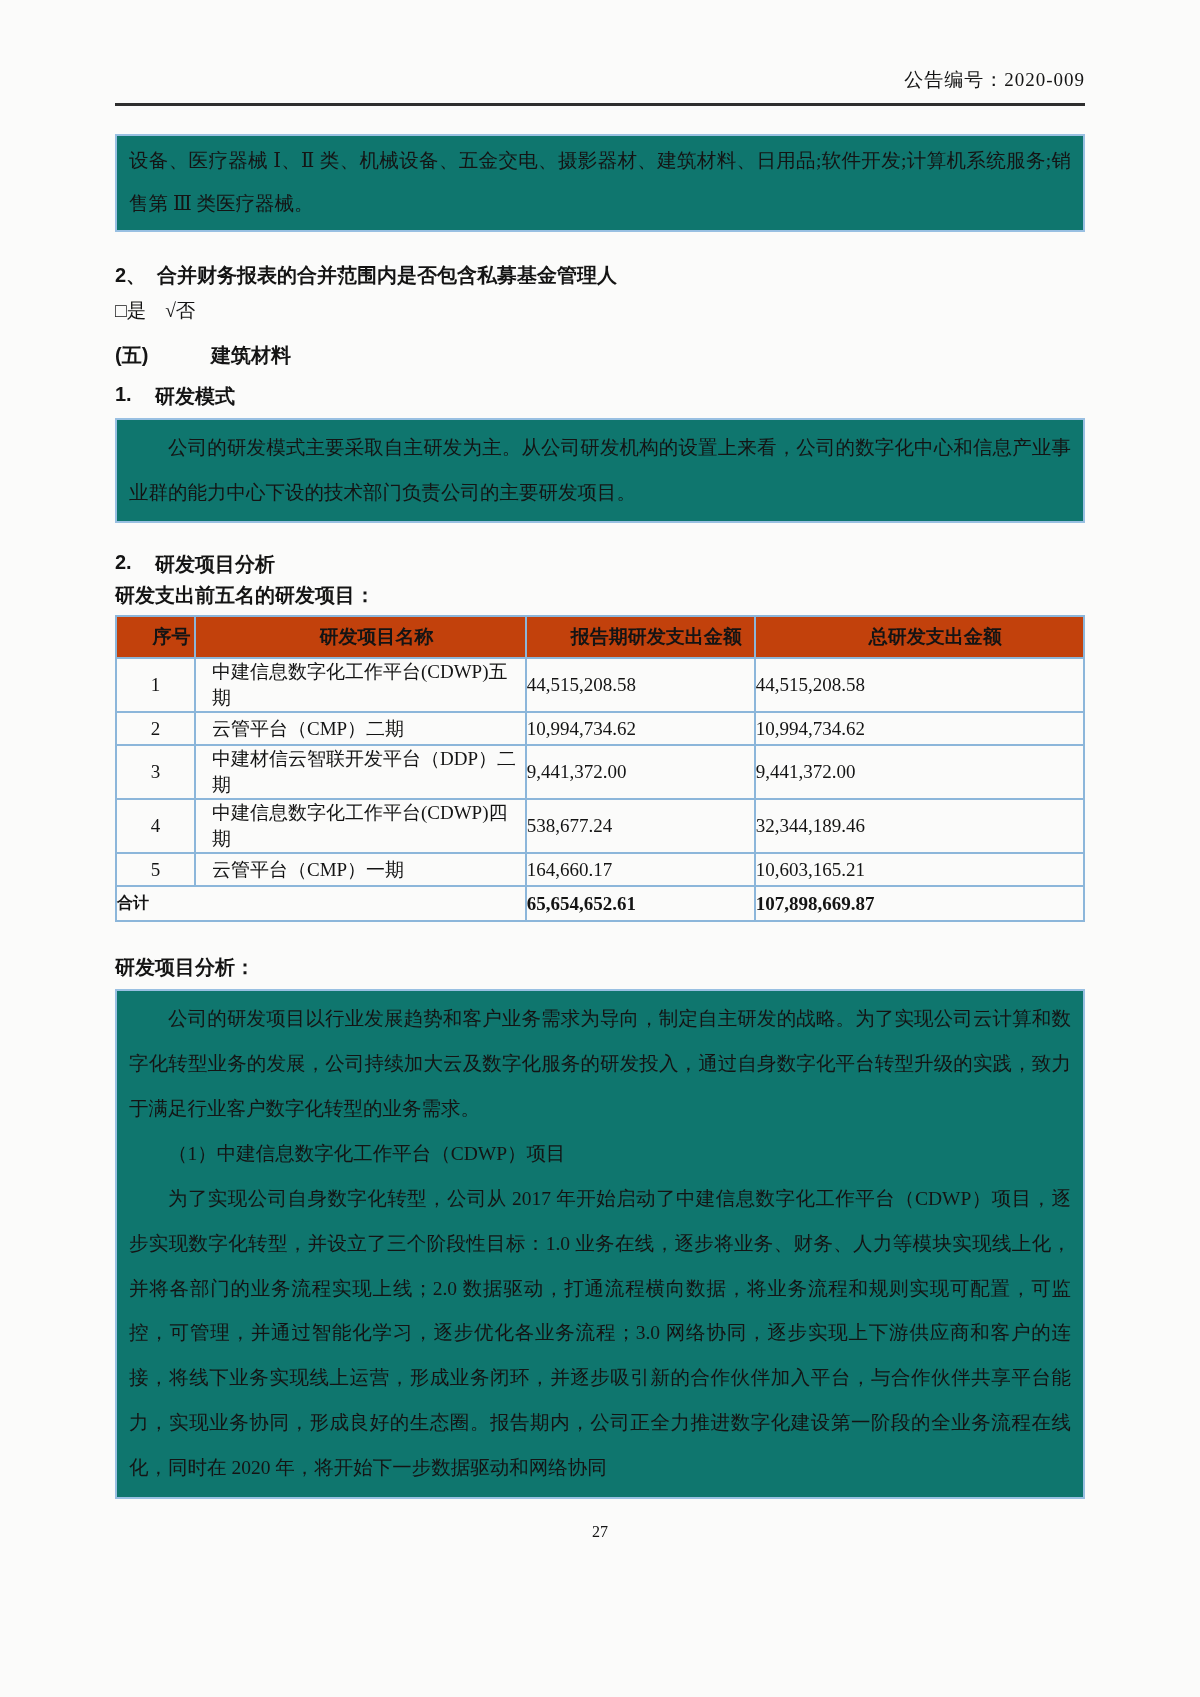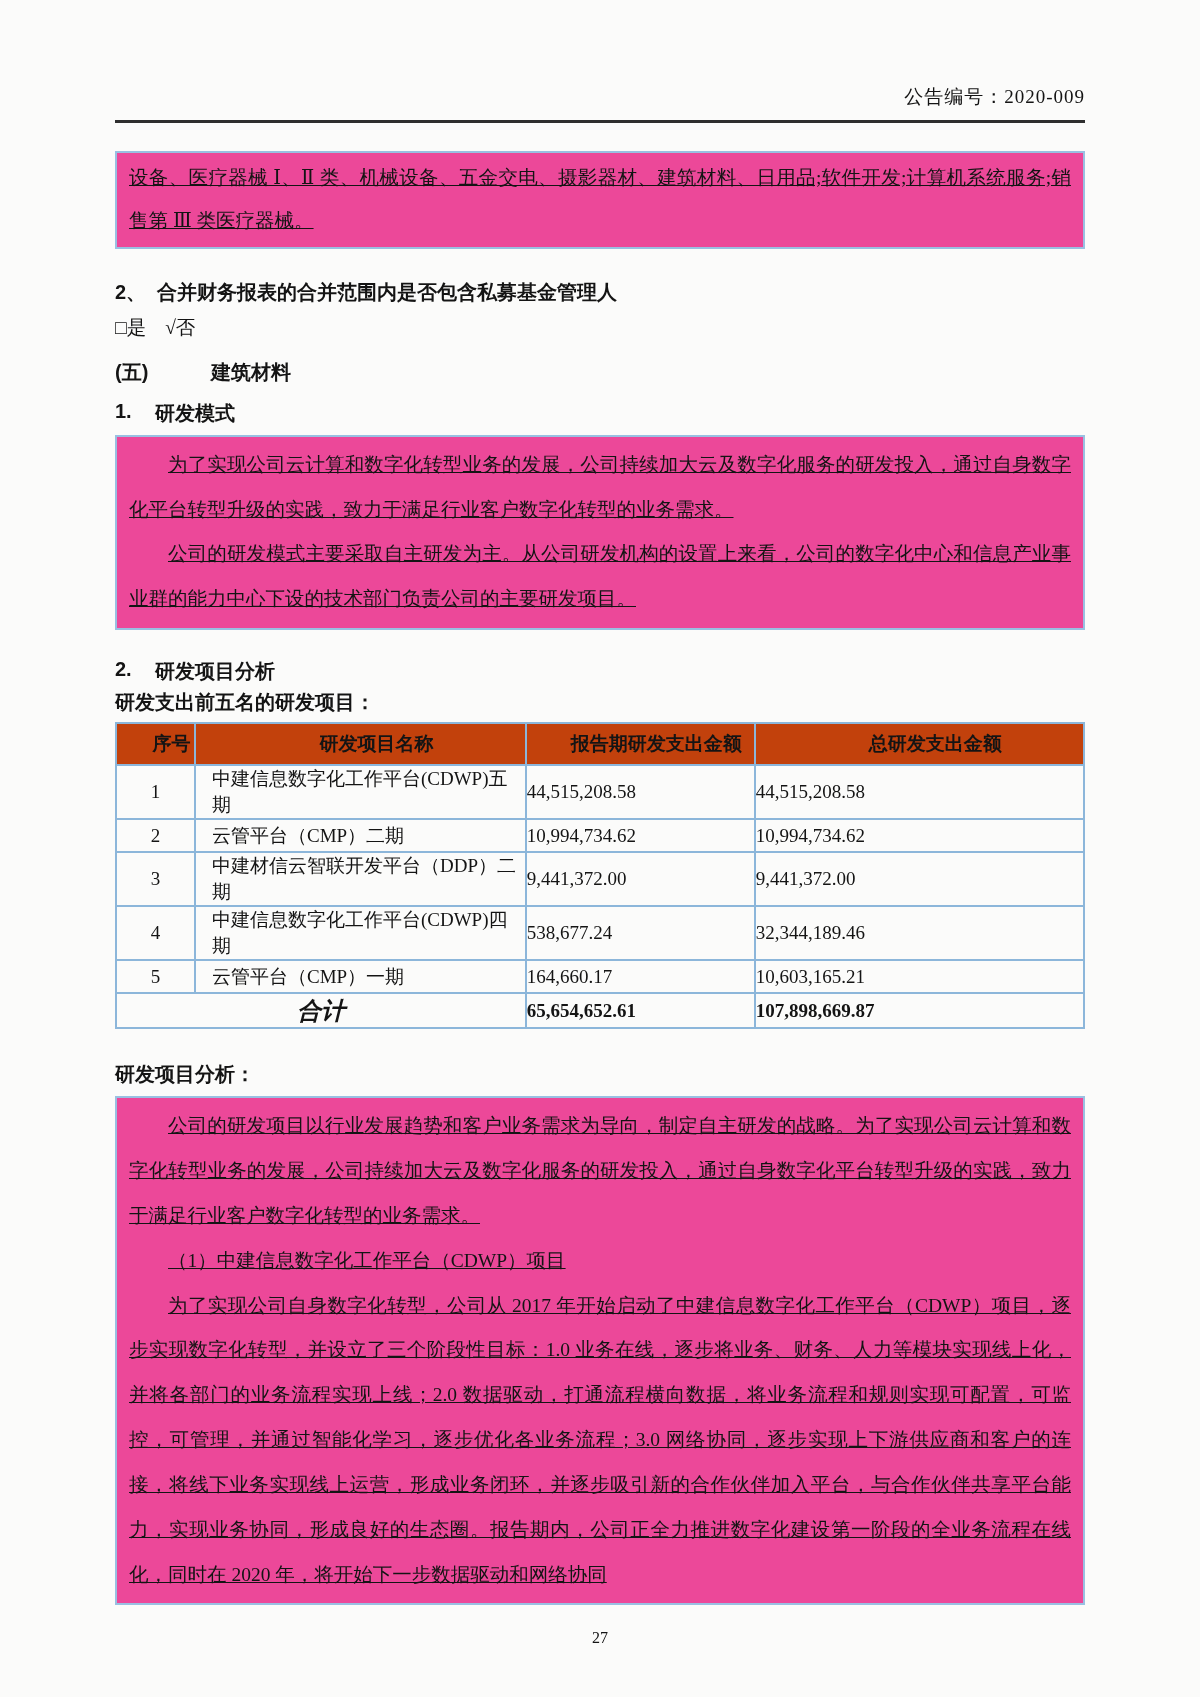--- a/index.html
+++ b/index.html
@@ -7,37 +7,36 @@
     width:1200px;height:1697px;
     background:#fbfbfa;
     color:#141414;
     font-family:"Liberation Serif","DejaVu Serif",serif;
     overflow:hidden;
     box-sizing:border-box;
   }
   .content{padding:0 115px;box-sizing:border-box;}
   
   .announcement{
-    padding-top:84px;
+    padding-top:67px;
     text-align:right;
     font-size:19px;
     letter-spacing:1px;
   }
   .header-rule{
     margin-top:10px;
     border:0;
     border-bottom:3px solid #2e2e2e;
   }
   
   .textbox{
     border:2px solid #99c0e2;
-    background:#ec4899;
+    background:#0f766e;
     padding:4px 12px;
     box-sizing:border-box;
-    text-decoration:underline;
   }
   .textbox p{
     margin:0;
     font-size:19.5px;
     line-height:2.3;
     text-align:justify;
     text-indent:2em;
   }
   .textbox p.no-indent{text-indent:0;}
   #business-scope-box{margin-top:28px;}
@@ -91,24 +90,22 @@
   }
   td{height:31px;}
   td.c-idx{text-align:center;width:78px;}
   td.c-name{text-align:left;padding-left:16px;width:322px;margin-top:15px;}
   td.c-num{text-align:left;padding-right:12px;}
   tr.total-row td{
     font-weight:bold;
     height:33px;
   }
   tr.total-row td.t-label{
-    text-align:center;
-    font-family:"Liberation Sans","DejaVu Sans",sans-serif;
-    font-size:24px;
-    font-style:italic;
+    font-family:"Liberation Sans","DejaVu Sans",sans-serif;
+    font-size:16px;
   }
   
   .analysis-label{
     margin-top:32px;
     font-family:"Liberation Sans","DejaVu Sans",sans-serif;
     font-weight:bold;
     font-size:20px;
   }
   #analysis-box{margin-top:8px;padding:6px 12px;}
   
@@ -143,21 +140,20 @@
     <span class="h-num">(五)</span>
     <span>建筑材料</span>
   </div>
 
   <div class="heading h-sub">
     <span class="h-num">1.</span>
     <span>研发模式</span>
   </div>
 
   <div class="textbox" id="rd-mode-box">
-    <p>为了实现公司云计算和数字化转型业务的发展，公司持续加大云及数字化服务的研发投入，通过自身数字化平台转型升级的实践，致力于满足行业客户数字化转型的业务需求。</p>
     <p>公司的研发模式主要采取自主研发为主。从公司研发机构的设置上来看，公司的数字化中心和信息产业事业群的能力中心下设的技术部门负责公司的主要研发项目。</p>
   </div>
 
   <div class="heading h-sub h-projects">
     <span class="h-num">2.</span>
     <span>研发项目分析</span>
   </div>
   <div class="table-caption">研发支出前五名的研发项目：</div>
 
   <table>

